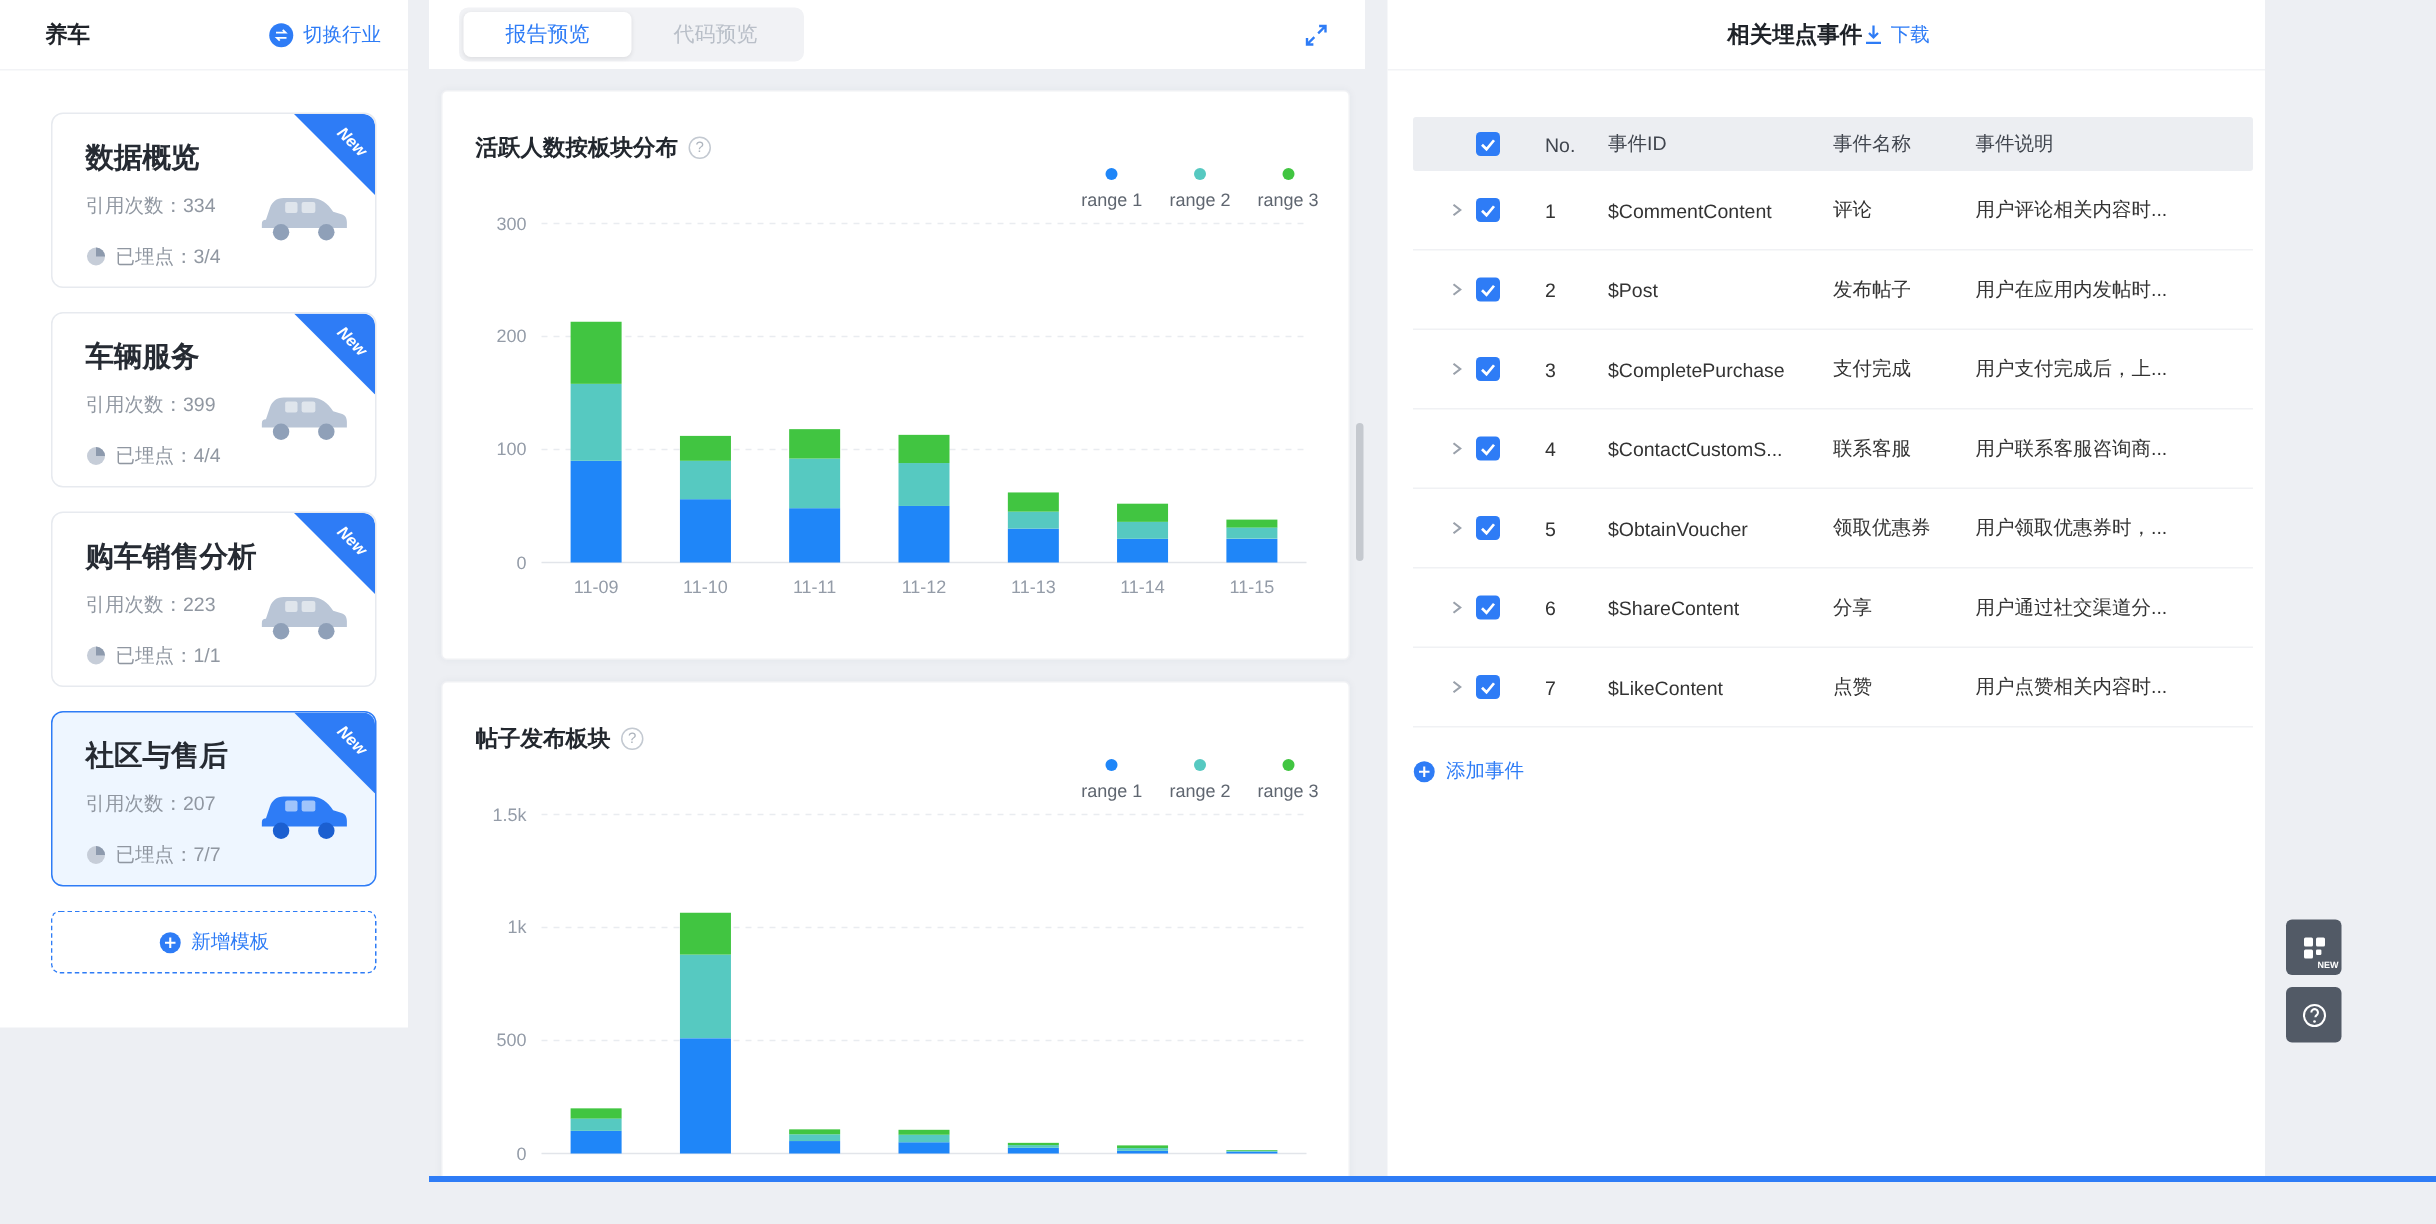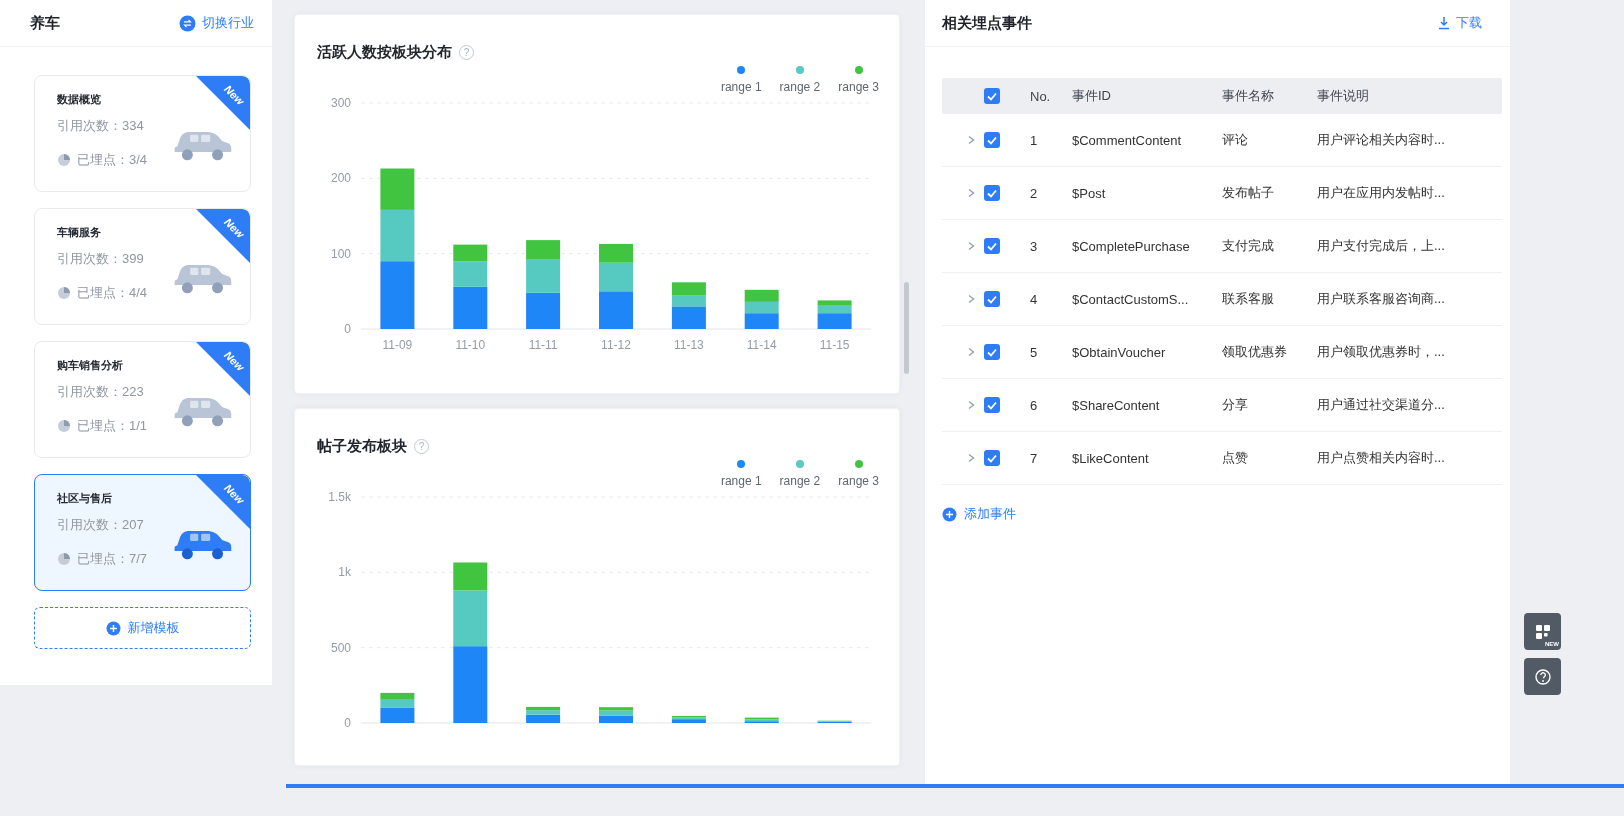--- a/index.html
+++ b/index.html
@@ -15,21 +15,21 @@
   
   .left-panel { position:absolute; left:0; top:0; width:272px; height:685px; background:#fff; }
   .panel-header { height:47px; display:flex; align-items:center; justify-content:space-between;
                   padding:0 18px 0 30px; border-bottom:1px solid #f2f3f6; }
   .panel-title { font-size:15px; font-weight:bold; color:#1f2329; }
   .switch-link { display:flex; align-items:center; gap:6px; color:#2e7cf6; font-size:13px; cursor:pointer; }
   .card-list { padding:28px 0 0 34px; }
   .tpl-card { position:relative; width:217px; height:117px; border:1px solid #e7eaef; border-radius:8px;
               background:#fff; padding:16px 14px 12px 22px; margin-bottom:16px; cursor:pointer; overflow:hidden; }
   .tpl-card.selected { border-color:#2e7cf6; background:#eef6ff; }
-  .card-title { font-size:11px; font-weight:bold; color:#262b33; margin-bottom:10px; position:relative; z-index:2; }
+  .card-title { font-size:19px; font-weight:bold; color:#262b33; margin-bottom:10px; position:relative; z-index:2; }
   .card-line { font-size:13px; color:#9097a1; display:flex; align-items:center; gap:6px; position:relative; z-index:2; }
   .tracked-line { margin-top:16px; }
   .card-car { position:absolute; right:16px; top:44px; width:64px; height:44px; z-index:1; }
   .tpl-card .car-body { fill:#b9c5d6; } .tpl-card .car-wheel { fill:#8fa0b8; }
   .tpl-card.selected .car-body { fill:#2e7cf6; } .tpl-card.selected .car-wheel { fill:#1b5fd0; }
   .ribbon { position:absolute; top:0; right:0; width:54px; height:54px; overflow:hidden;
             border-top-right-radius:8px; z-index:3; }
   .ribbon::before { content:''; position:absolute; top:0; right:0; border-style:solid;
                     border-width:0 54px 54px 0; border-color:transparent #2e7cf6 transparent transparent; }
   .ribbon-text { position:absolute; top:13px; right:4px; transform:rotate(45deg);
@@ -53,22 +53,22 @@
                  font-size:10px; display:inline-flex; align-items:center; justify-content:center; cursor:pointer; }
   .legend-row { display:flex; justify-content:flex-end; gap:18px; height:26px; align-items:center; }
   .legend-item { display:inline-flex; align-items:center; gap:6px; font-size:12px; color:#5f6670; cursor:pointer;flex-direction:column; }
   .legend-dot { width:8px; height:8px; border-radius:50%; }
   .chart-mount svg { display:block; }
   svg text.tick { font-size:12px; fill:#949ca8; font-family:inherit; }
   .scroll-thumb { position:absolute; right:1px; top:282px; width:5px; height:92px;
                   background:#c5c9cf; border-radius:3px; cursor:pointer; }
   
   .right-panel { position:absolute; left:925px; top:0; width:585px; height:784px; background:#fff; }
-  .right-header { height:47px; display:flex; align-items:center; justify-content:space-between;
-                  padding:0 28px 0 17px; border-bottom:1px solid #f2f3f6; }
+  .right-header { height:47px; display:flex; align-items:center; justify-content:center;
+                  padding:0 14px 0 17px; border-bottom:1px solid #f2f3f6; }
   .download-link { display:flex; align-items:center; gap:5px; color:#2e7cf6; font-size:13px; cursor:pointer; }
   .table-wrap { margin:31px 8px 0 17px; width:560px; }
   .evt-header, .evt-row { display:grid; grid-template-columns:88px 42px 150px 95px 1fr; align-items:center; }
   .evt-header { background:#eceef2; height:36px; color:#41464f; border-radius:2px; }
   .evt-row { height:53px; border-bottom:1px solid #f0f1f4; color:#333; }
   .c-check { display:flex; align-items:center; gap:8px; padding-left:24px; }
   .chev { display:inline-flex; cursor:pointer; }
   .chev.hidden { visibility:hidden; }
   .checkbox { width:16px; height:16px; background:#2e7cf6; border-radius:3px; display:inline-flex;
               align-items:center; justify-content:center; cursor:pointer; flex:none; }
@@ -196,20 +196,32 @@
   <button class="add-template">
     <svg width="15" height="15" viewBox="0 0 15 15">
         <circle cx="7.5" cy="7.5" r="7" fill="#2e7cf6"></circle>
         <path d="M7.5 4v7M4 7.5h7" stroke="#fff" stroke-width="1.4"></path>
       </svg>
     <span>新增模板</span>
   </button>
 </aside>
 
 <section class="mid-col">
+  <div class="mid-topbar">
+    <div class="tab-group">
+  <span class="tab active">报告预览</span>
+
+  <span class="tab">代码预览</span>
+</div>
+    <span class="expand-btn">
+      <svg width="17" height="17" viewBox="0 0 16 16">
+          <path d="M9.8 2.2h4v4M13.8 2.2l-4.6 4.6M6.2 13.8h-4v-4M2.2 13.8l4.6-4.6" stroke="#2e7cf6" stroke-width="1.5" fill="none"></path>
+        </svg>
+    </span>
+  </div>
 
   <div class="chart-card">
     <div class="chart-title-row">
       <span class="chart-title">活跃人数按板块分布</span>
       <span class="help-circle">?</span>
     </div>
     <div class="legend-row" id="legend-0">
         <span class="legend-item">
           <span class="legend-dot" style="background: rgb(31, 134, 248);"></span>
           <span>range 1</span>

